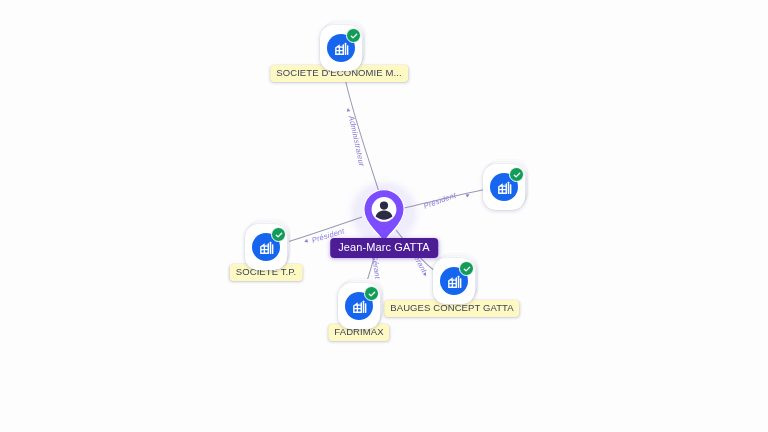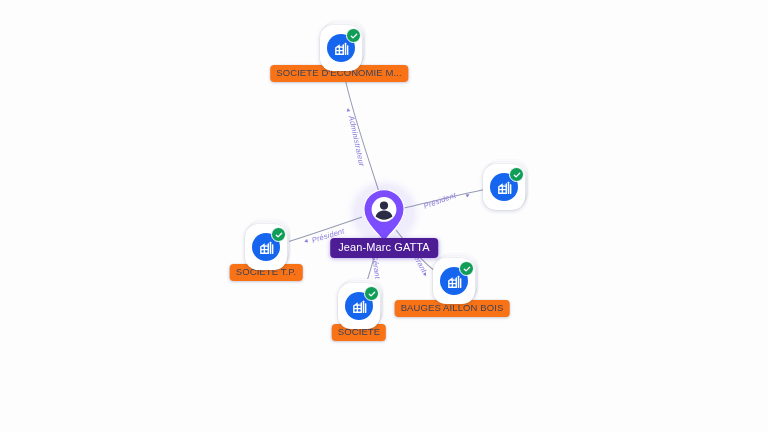--- a/index.html
+++ b/index.html
@@ -112,21 +112,21 @@
     position: absolute;
     left: 0;
     top: 0;
     width: 46px;
     height: 54px;
   }
 
   
   .node-label {
     position: absolute;
-    background: #f97316;
+    background: #fef9c3;
     color: #3c4257;
     font-size: 9.5px;
     letter-spacing: .1px;
     white-space: nowrap;
     padding: 3px 6px 4px 6px;
     border-radius: 4px;
     box-shadow: 0 1px 3px rgba(36,42,88,.22), 0 0 0 .5px rgba(36,42,88,.07);
     transform: translateX(-50%);
     line-height: 1;
   }
@@ -236,40 +236,40 @@
         <rect x="16.6" y="4" width="2.1" height="17" rx=".5"></rect>
         <rect x="19.6" y="7.5" width="2.1" height="13.5" rx=".5"></rect>
       </svg>
     </div>
     <div class="verified-badge">
       <svg width="8" height="8" viewBox="0 0 24 24" fill="none" stroke="#ffffff" stroke-width="4" stroke-linecap="round" stroke-linejoin="round">
         <path d="M4 12.5l5.2 5.2L20 6.8"></path>
       </svg>
     </div>
   </div>
-  <div class="node-label" style="left:452px; top:300px;">BAUGES AILLON BOIS</div>
+  <div class="node-label" style="left:452px; top:300px;">BAUGES CONCEPT GATTA</div>
 
   <div class="company-node" style="left:338px; top:283px;">
     <div class="company-card stack-a"></div>
     <div class="company-card stack-b"></div>
     <div class="company-card top"></div>
     <div class="company-icon-circle">
       <svg width="17" height="17" viewBox="0 0 24 24" fill="#ffffff">
         <path d="M3 21V10.5L9.5 6v3l6-3.5V21H3zm2-2h3v-3H5v3zm0-5h3v-3H5v3zm5 5h3.5v-3H10v3zm0-5h3.5v-3H10v3zm0-5h3.5V6.9L10 9v.9z"></path>
         <rect x="16.6" y="4" width="2.1" height="17" rx=".5"></rect>
         <rect x="19.6" y="7.5" width="2.1" height="13.5" rx=".5"></rect>
       </svg>
     </div>
     <div class="verified-badge">
       <svg width="8" height="8" viewBox="0 0 24 24" fill="none" stroke="#ffffff" stroke-width="4" stroke-linecap="round" stroke-linejoin="round">
         <path d="M4 12.5l5.2 5.2L20 6.8"></path>
       </svg>
     </div>
   </div>
-  <div class="node-label" style="left:359px; top:324px;">SOCIETE</div>
+  <div class="node-label" style="left:359px; top:324px;">FADRIMAX</div>
 
   <div class="company-node" style="left:245px; top:224px;">
     <div class="company-card stack-a"></div>
     <div class="company-card stack-b"></div>
     <div class="company-card top"></div>
     <div class="company-icon-circle">
       <svg width="17" height="17" viewBox="0 0 24 24" fill="#ffffff">
         <path d="M3 21V10.5L9.5 6v3l6-3.5V21H3zm2-2h3v-3H5v3zm0-5h3v-3H5v3zm5 5h3.5v-3H10v3zm0-5h3.5v-3H10v3zm0-5h3.5V6.9L10 9v.9z"></path>
         <rect x="16.6" y="4" width="2.1" height="17" rx=".5"></rect>
         <rect x="19.6" y="7.5" width="2.1" height="13.5" rx=".5"></rect>

